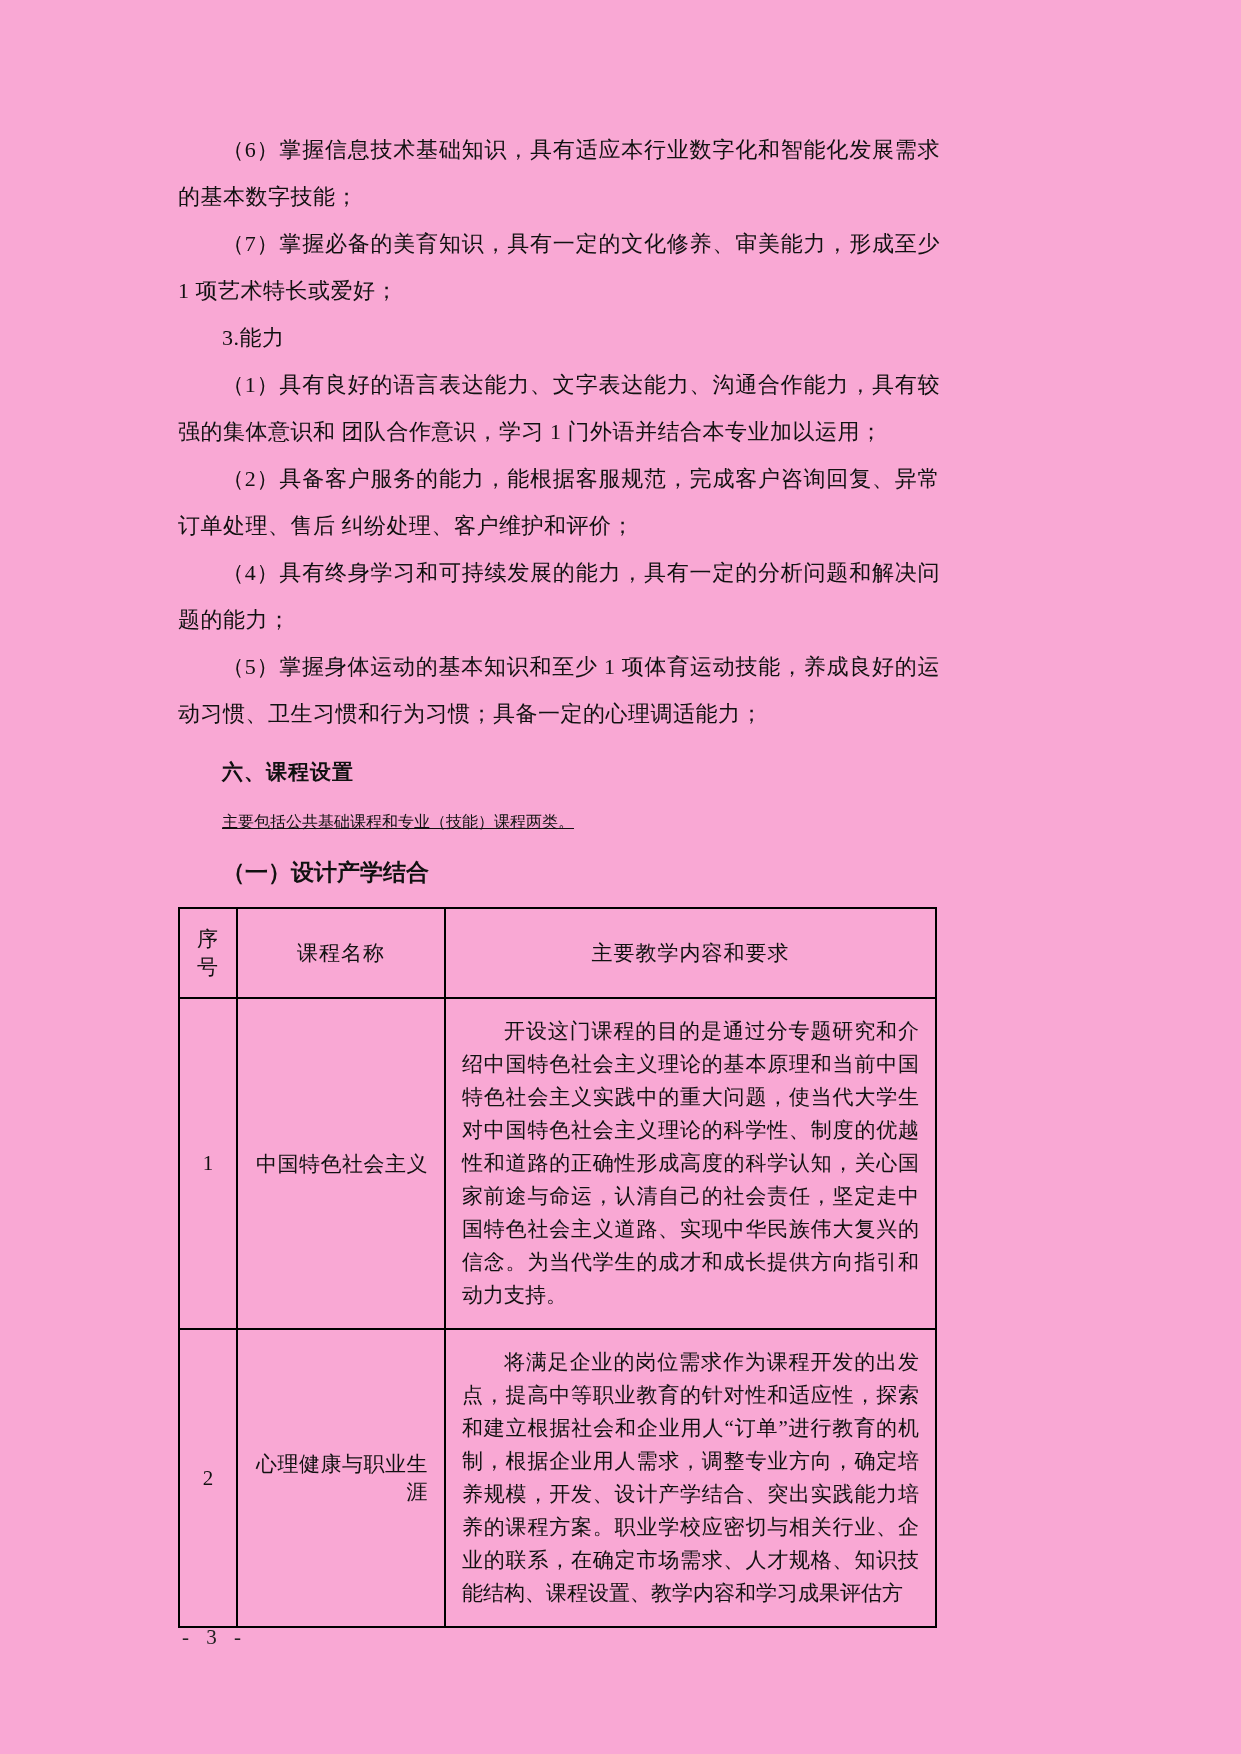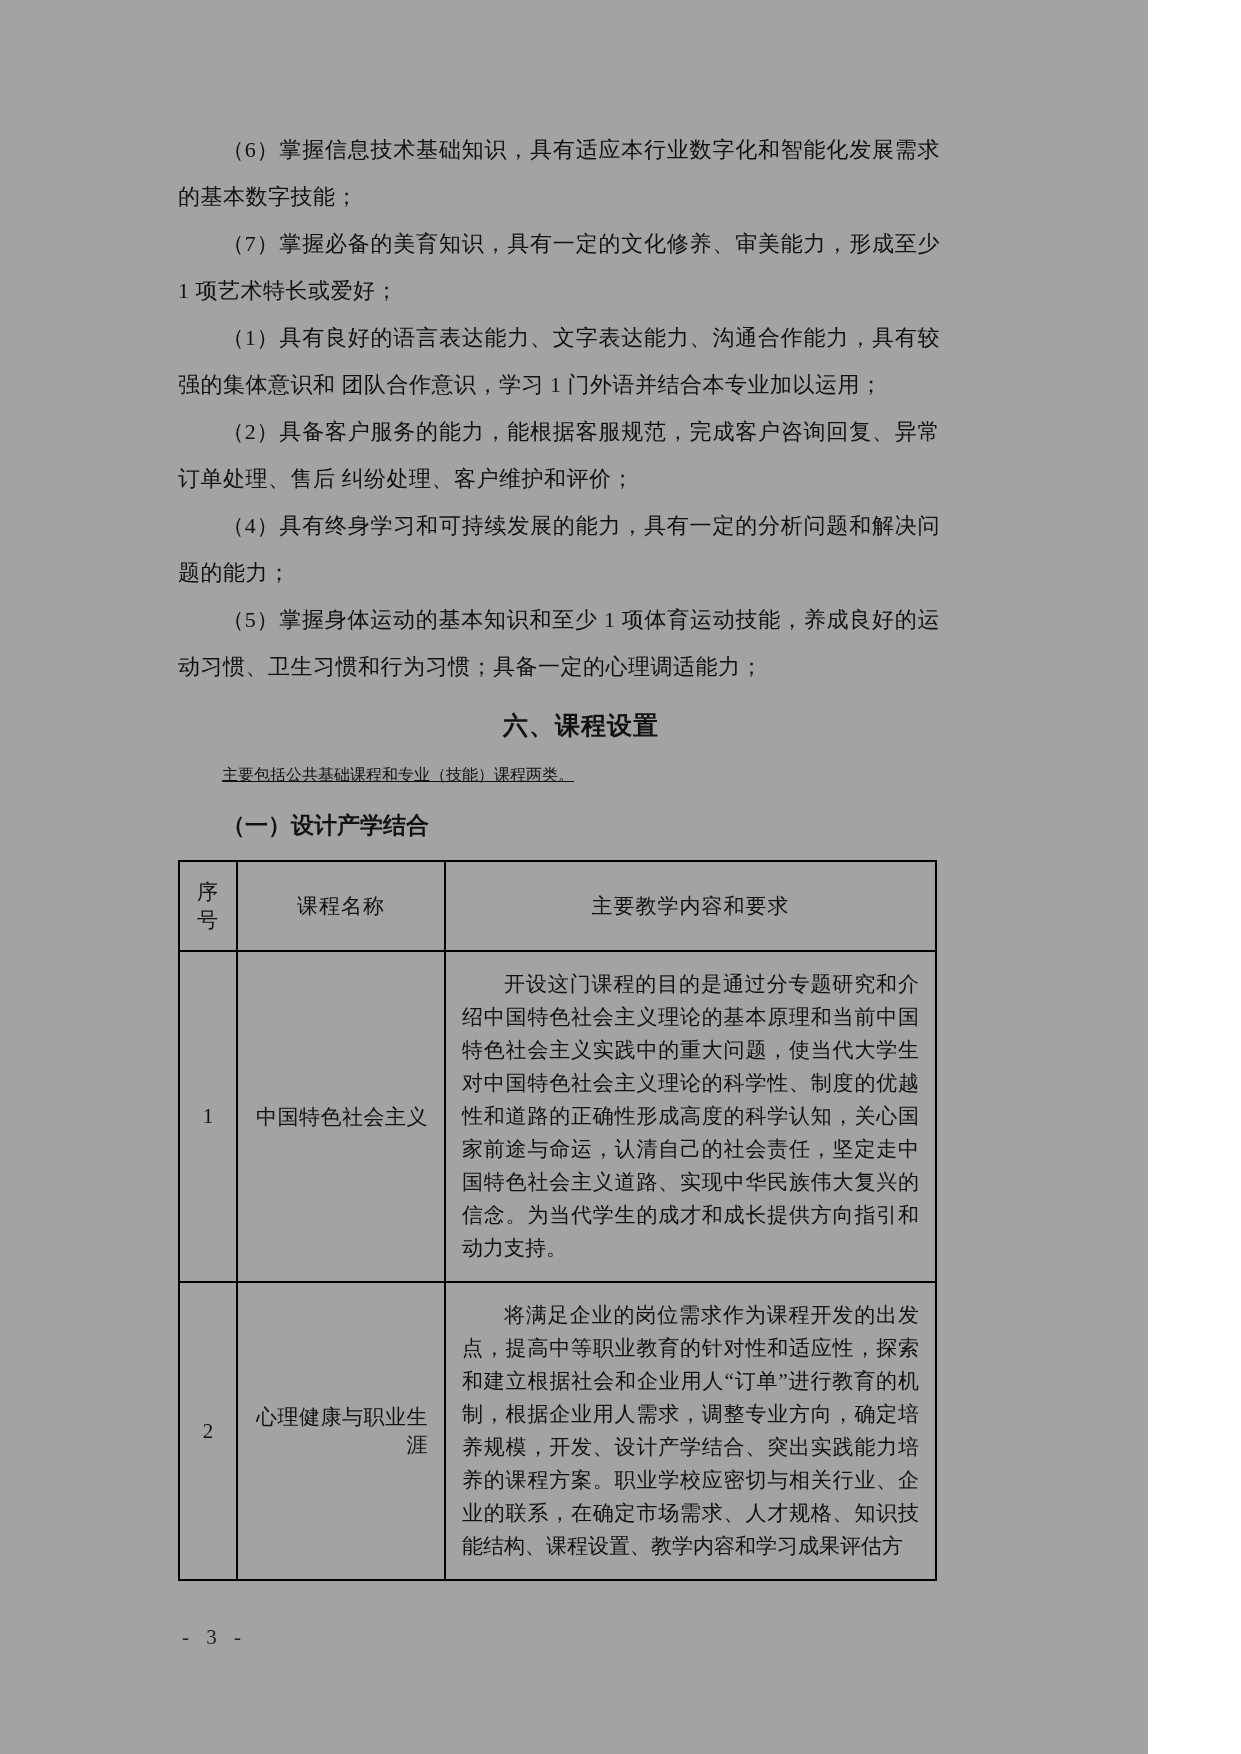--- a/index.html
+++ b/index.html
@@ -2,23 +2,23 @@
 <html lang="zh"><head>
 <meta charset="utf-8">
 <style>
   html, body {
     margin: 0;
     padding: 0;
     background: #ffffff;
   }
   .page {
     position: relative;
-    width: 1148px;
+    width: 1241px;
     height: 1754px;
-    background: #a3a3a3;
+    background: #f9a8d4;
     overflow: hidden;
     font-family: "Liberation Serif", "DejaVu Serif", serif;
     color: #111;
   }
   .content {
     position: absolute;
     left: 178px;
     top: 126px;
     width: 762px;
   }
@@ -27,25 +27,24 @@
     font-size: 22px;
     line-height: 47px;
     text-align: justify;
     text-indent: 44px;
     letter-spacing: 0.5px;
   }
   h2.section-heading {
     margin: 10px 0 0 0;
     font-family: "Liberation Sans", "DejaVu Sans", sans-serif;
     font-weight: bold;
-    font-size: 25px;
+    font-size: 21px;
     line-height: 50px;
     text-indent: 44px;
     letter-spacing: 1px;
-    text-align: center;
   }
   p.intro-para {
     margin: 0;
     font-size: 16px;
     line-height: 50px;
     text-align: justify;
     text-indent: 44px;
     text-decoration: underline;
   }
   h3.subsection-heading {
@@ -104,20 +103,21 @@
   }
 </style>
 </head>
 <body>
 
 <div class="page">
   <div class="content">
 
     <p class="body-para">（6）掌握信息技术基础知识，具有适应本行业数字化和智能化发展需求的基本数字技能；</p>
     <p class="body-para">（7）掌握必备的美育知识，具有一定的文化修养、审美能力，形成至少 1 项艺术特长或爱好；</p>
+    <p class="body-para">3.能力</p>
     <p class="body-para">（1）具有良好的语言表达能力、文字表达能力、沟通合作能力，具有较强的集体意识和 团队合作意识，学习 1 门外语并结合本专业加以运用；</p>
     <p class="body-para">（2）具备客户服务的能力，能根据客服规范，完成客户咨询回复、异常订单处理、售后 纠纷处理、客户维护和评价；</p>
     <p class="body-para">（4）具有终身学习和可持续发展的能力，具有一定的分析问题和解决问题的能力；</p>
     <p class="body-para">（5）掌握身体运动的基本知识和至少 1 项体育运动技能，养成良好的运动习惯、卫生习惯和行为习惯；具备一定的心理调适能力；</p>
 
     <h2 class="section-heading">六、课程设置</h2>
 
     <p class="intro-para">主要包括公共基础课程和专业（技能）课程两类。</p>
 
     <h3 class="subsection-heading">（一）设计产学结合</h3>

